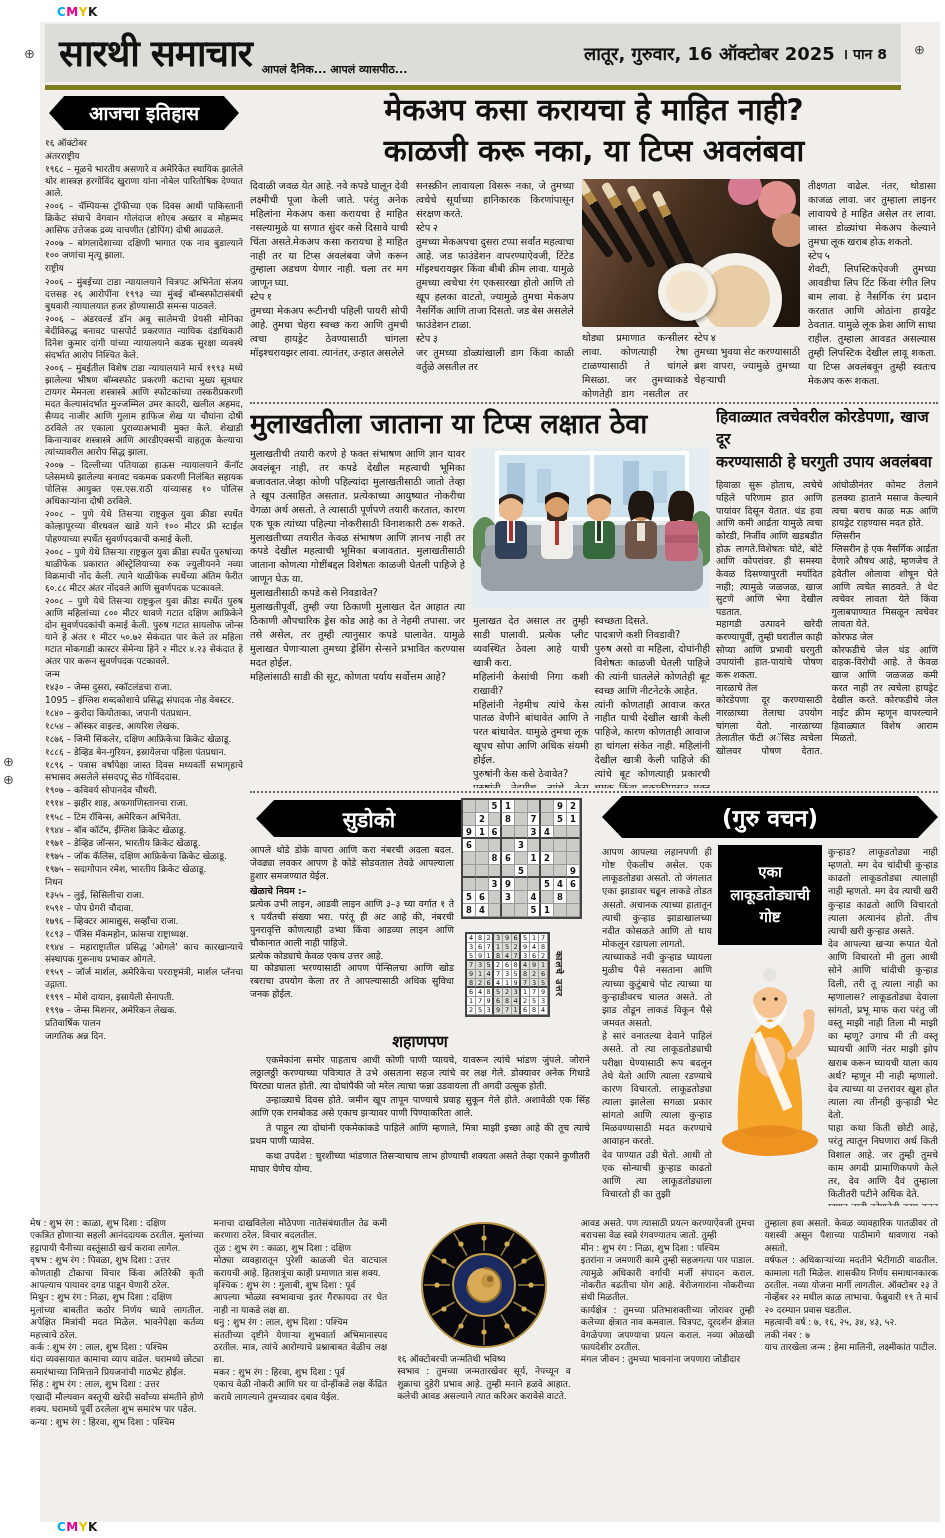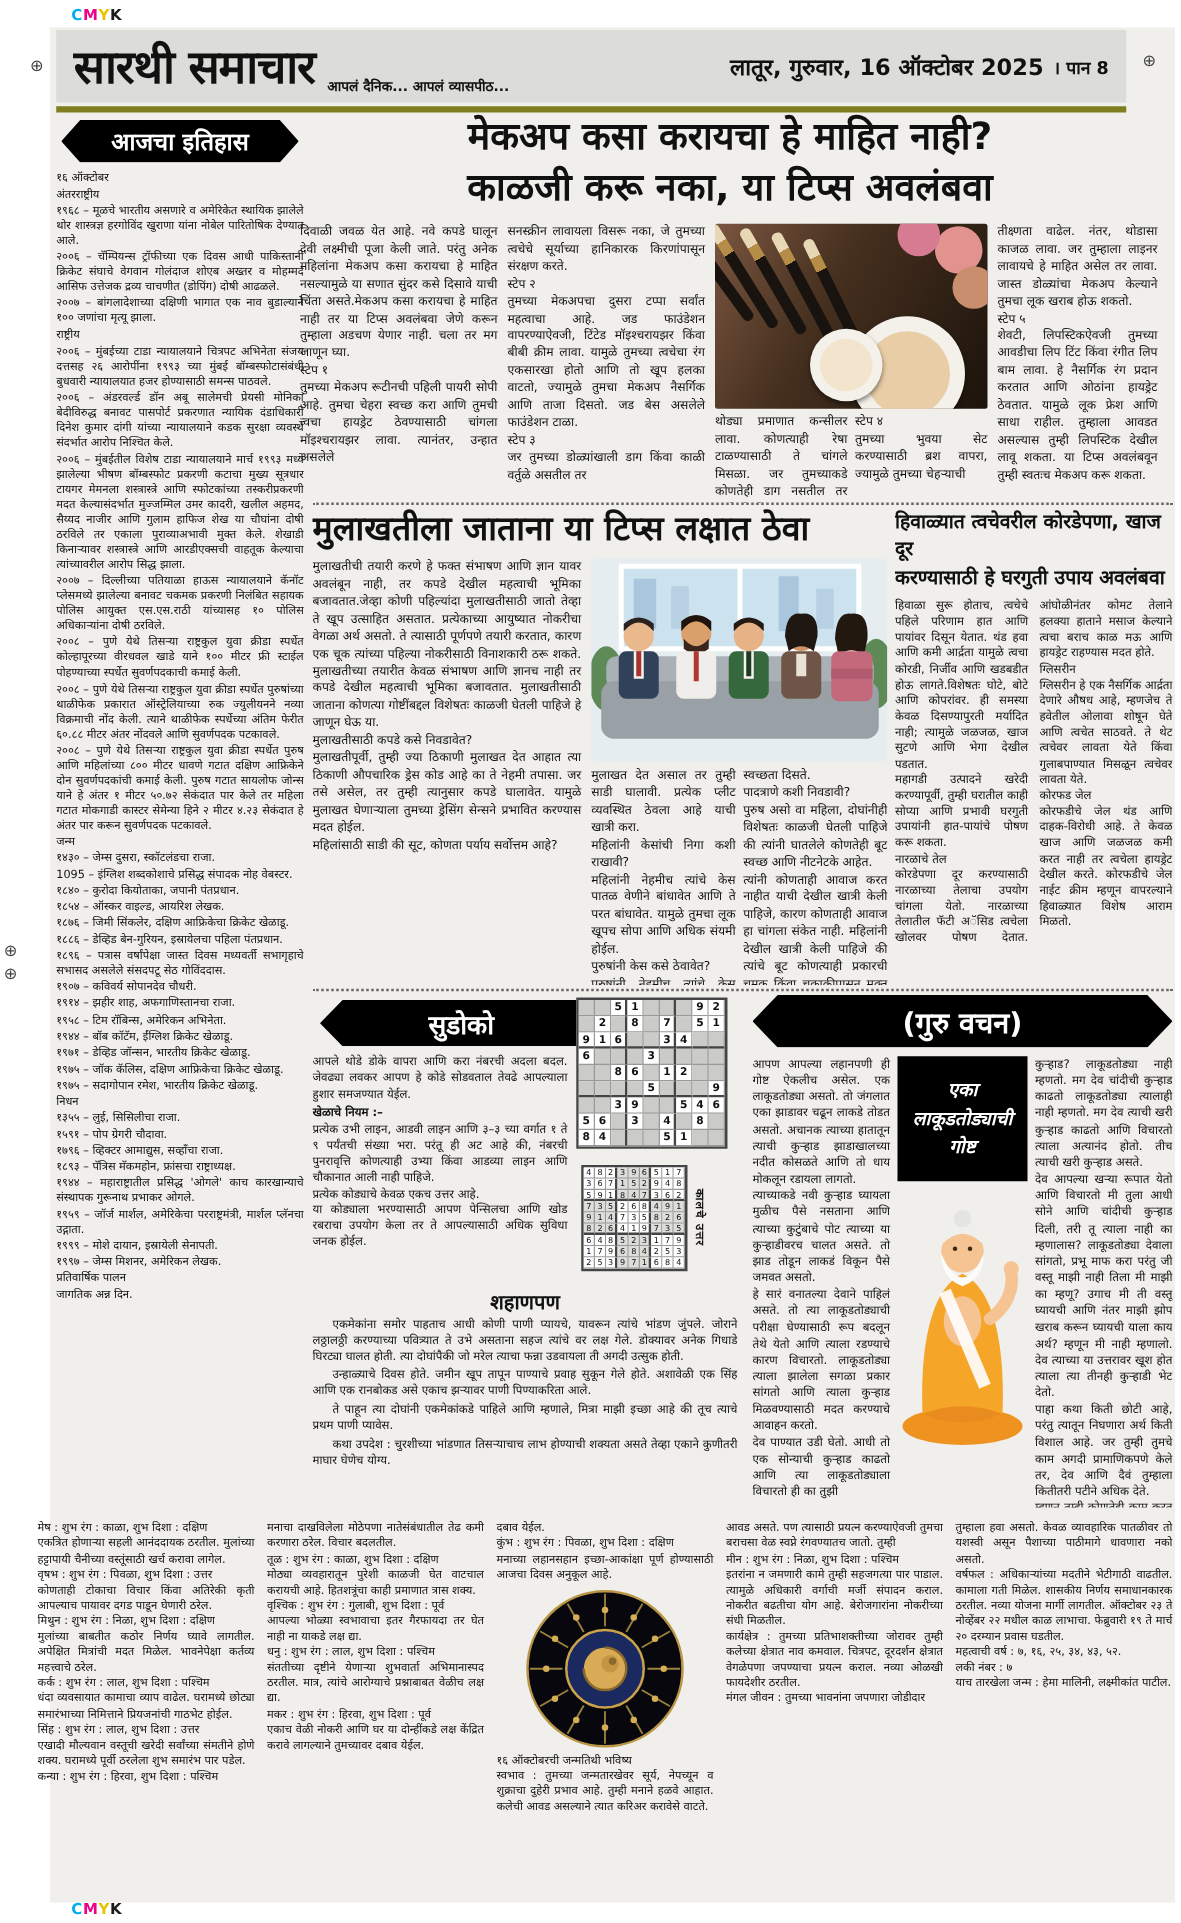--- a/index.html
+++ b/index.html
@@ -17,23 +17,23 @@
   .rule{position:absolute;left:45px;top:85px;width:856px;height:5px;background:#7e7e20;}
   .ribbon{background:#000;color:#fff;display:flex;align-items:center;justify-content:center;font-weight:800;clip-path:polygon(0 50%,8% 0,92% 0,100% 50%,92% 100%,8% 100%);}
   .pre{white-space:pre-line;}
   .jus{text-align:justify;}
   
   .history{position:absolute;left:45px;top:96px;width:198px;height:1106px;overflow:hidden;}
   .history .ribbon{width:190px;height:34px;font-size:19px;margin:0 auto;}
   .hist-list{margin-top:7px;font-size:9px;line-height:1.34;}
   .hist-item{text-align:justify;margin-bottom:1px;}
   
-  .makeup{position:absolute;left:240px;top:90px;width:688px;height:312px;overflow:hidden;}
+  .makeup{position:absolute;left:250px;top:90px;width:688px;height:312px;overflow:hidden;}
   .makeup h1{margin:0;font-size:30px;line-height:1.35;font-weight:800;text-align:center;white-space:pre-line;}
-  .mk-body{display:flex;gap:8px;margin-top:8px;font-size:9.8px;line-height:1.42;}
+  .mk-body{display:flex;gap:8px;margin-top:8px;font-size:9.8px;line-height:1.42;font-family:Liberation Serif, serif;}
   .mk-col1{width:158px;}.mk-col2{width:158px;}.mk-center{width:218px;}.mk-col5{width:128px;}
   .mk-minis{display:flex;gap:6px;margin-top:4px;}
   .mk-minis>div{flex:1;}
   .makeup-photo{position:relative;width:218px;height:148px;overflow:hidden;border-radius:2px;background:linear-gradient(118deg,#7a5640 0%,#46301f 40%,#1c130c 100%);}
   .brush{position:absolute;width:9px;height:96px;border-radius:4px;background:linear-gradient(#e7d7b4 0 16%,#b68d47 16% 28%,#191310 28% 100%);}
   .compact{position:absolute;border-radius:50%;background:#f4f1ea;box-shadow:0 2px 4px rgba(0,0,0,.5);display:flex;align-items:center;justify-content:center;}
   .compact>div{border-radius:50%;}
   .blush{position:absolute;border-radius:50%;}
   
   .dotline{position:absolute;border-top:2px dotted #666;}
@@ -64,21 +64,21 @@
   .puzzle-wrap{position:absolute;right:8px;top:2px;}
   .sol-wrap{position:absolute;right:24px;top:136px;display:flex;align-items:center;}
   .sol .g-cell{width:9px;height:9px;font-size:6.5px;font-weight:normal;}
   .sol .g-cell.shade{background:#dddddA;}
   .sol-label{writing-mode:vertical-rl;font-size:9px;font-weight:bold;margin-left:3px;letter-spacing:1px;}
   
   .guru{position:absolute;left:602px;top:796px;width:336px;height:410px;overflow:hidden;}
   .guru .ribbon{width:336px;height:42px;font-size:23px;clip-path:polygon(0 50%,6% 0,94% 0,100% 50%,94% 100%,6% 100%);}
   .gu-body{display:flex;gap:6px;margin-top:7px;font-size:9.4px;line-height:1.4;}
   .gu-col{width:110px;}
-  .gu-mid{width:104px;display:flex;flex-direction:column;font-style:italic;}
+  .gu-mid{width:104px;display:flex;flex-direction:column;}
   .gu-box{width:104px;height:100px;background:#000;color:#fff;display:flex;align-items:center;justify-content:center;text-align:center;font-weight:800;font-size:15px;line-height:1.5;white-space:pre-line;box-sizing:border-box;}
   .sage{margin-top:4px;}
   
   .updesh{position:absolute;left:250px;top:1026px;width:340px;height:180px;overflow:hidden;}
   .updesh .ribbon{width:310px;height:35px;font-size:20px;margin:0 auto;}
   .up-title{text-align:center;font-size:16px;font-weight:800;margin:4px 0 2px 0;}
   .updesh p{margin:0 0 2px 0;font-size:9.3px;line-height:1.38;text-align:justify;text-indent:16px;}
   
   .horo{position:absolute;left:30px;top:1209px;width:908px;height:312px;overflow:hidden;}
   .horo .ribbon{width:100%;height:50px;font-size:29px;clip-path:polygon(0 50%,4% 0,96% 0,100% 50%,96% 100%,4% 100%);}
@@ -557,23 +557,20 @@
       <div class="ho-col pre">मनाचा दाखविलेला मोठेपणा नातेसंबंधातील तेढ कमी करणारा ठरेल. विचार बदलतील.
 तूळ : शुभ रंग : काळा, शुभ दिशा : दक्षिण
 मोठ्या व्यवहारातून पुरेशी काळजी घेत वाटचाल करायची आहे. हितशत्रूंचा काही प्रमाणात त्रास शक्य.
 वृश्चिक : शुभ रंग : गुलाबी, शुभ दिशा : पूर्व
 आपल्या भोळ्या स्वभावाचा इतर गैरफायदा तर घेत नाही ना याकडे लक्ष द्या.
 धनु : शुभ रंग : लाल, शुभ दिशा : पश्चिम
 संततीच्या दृष्टीने येणाऱ्या शुभवार्ता अभिमानास्पद ठरतील. मात्र, त्यांचे आरोग्याचे प्रश्नाबाबत वेळीच लक्ष द्या.
 मकर : शुभ रंग : हिरवा, शुभ दिशा : पूर्व
 एकाच वेळी नोकरी आणि घर या दोन्हींकडे लक्ष केंद्रित करावे लागल्याने तुमच्यावर दबाव येईल.</div>
       <div class="ho-col">
-        <div class="pre">दबाव येईल.
-कुंभ : शुभ रंग : पिवळा, शुभ दिशा : दक्षिण
-मनाच्या लहानसहान इच्छा-आकांक्षा पूर्ण होण्यासाठी आजचा दिवस अनुकूल आहे.</div>
         <svg class="wheel" width="128" height="128" viewBox="0 0 128 128">
           <circle cx="64" cy="64" r="62" fill="#07070d" stroke="#b99646" stroke-width="2"></circle>
           <g stroke="#9a823c" stroke-width="1.5">
             <line x1="64" y1="4" x2="64" y2="30" transform="rotate(0 64 64)"></line>
               <line x1="64" y1="4" x2="64" y2="30" transform="rotate(30 64 64)"></line>
               <line x1="64" y1="4" x2="64" y2="30" transform="rotate(60 64 64)"></line>
               <line x1="64" y1="4" x2="64" y2="30" transform="rotate(90 64 64)"></line>
               <line x1="64" y1="4" x2="64" y2="30" transform="rotate(120 64 64)"></line>
               <line x1="64" y1="4" x2="64" y2="30" transform="rotate(150 64 64)"></line>
               <line x1="64" y1="4" x2="64" y2="30" transform="rotate(180 64 64)"></line>

